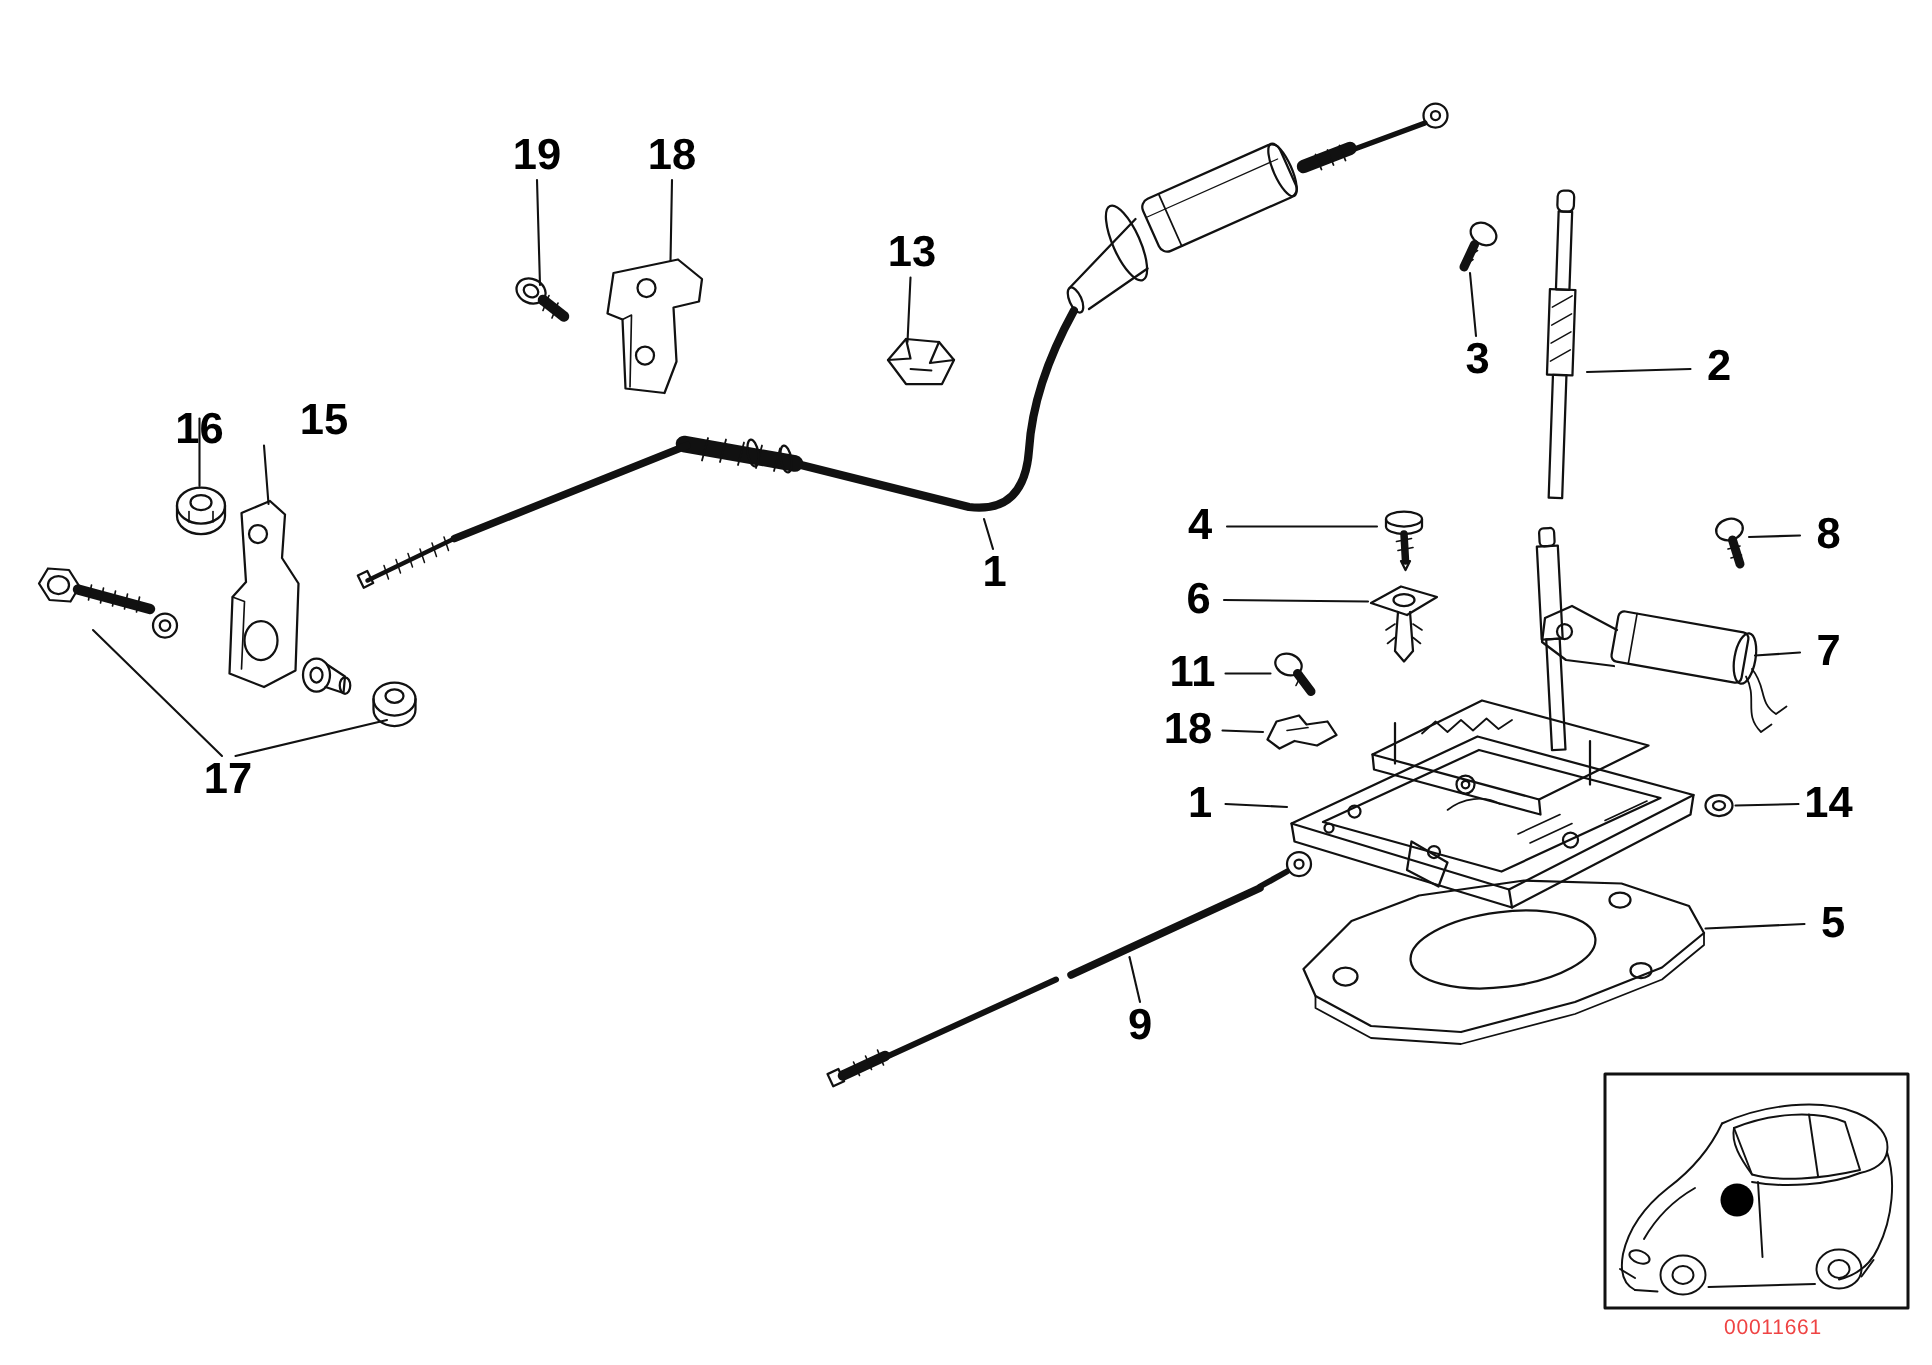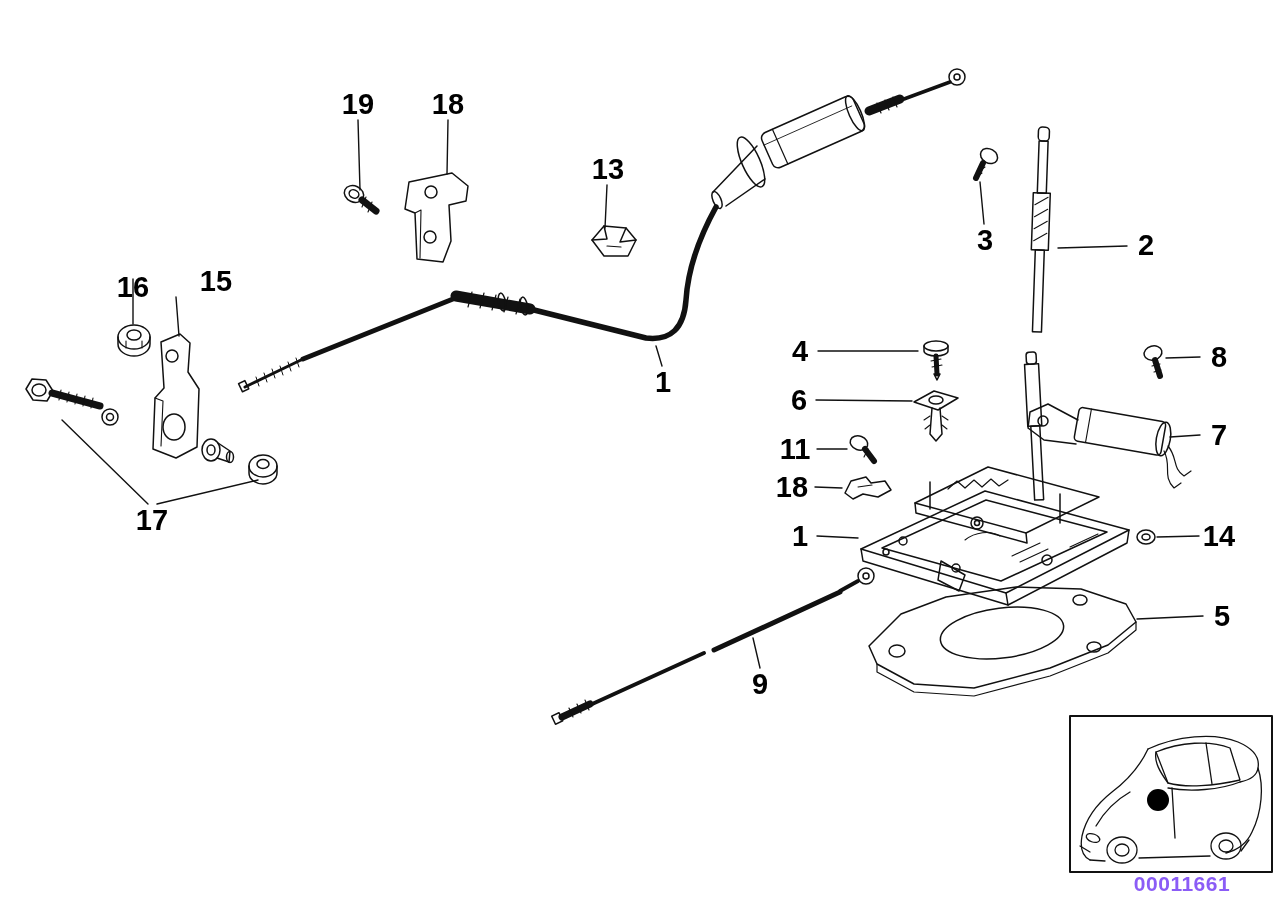--- a/index.html
+++ b/index.html
@@ -9,21 +9,21 @@
     font-family:"Liberation Sans", sans-serif; overflow:hidden;
   }
   .stage svg { position:absolute; left:0; top:0; }
   .callout {
     position:absolute; transform:translate(-50%,-50%);
     font-size:29px; font-weight:700; color:#000; line-height:1;
     user-select:none; white-space:nowrap; cursor:pointer;
   }
   .doc-number {
     position:absolute; transform:translate(-50%,-50%);
-    font-size:21px; color:#8b5cf6; letter-spacing:0.5px;font-weight:bold;
+    font-size:14px; color:#ef4444; letter-spacing:0.5px;
   }
 </style>
 </head>
 <body>
 
 <div class="stage">
 
   <svg width="1288" height="910" viewBox="0 0 1288 910" fill="none" stroke="#111" stroke-width="1.5" stroke-linecap="round" stroke-linejoin="round">
 
     <g stroke-width="1.4">

